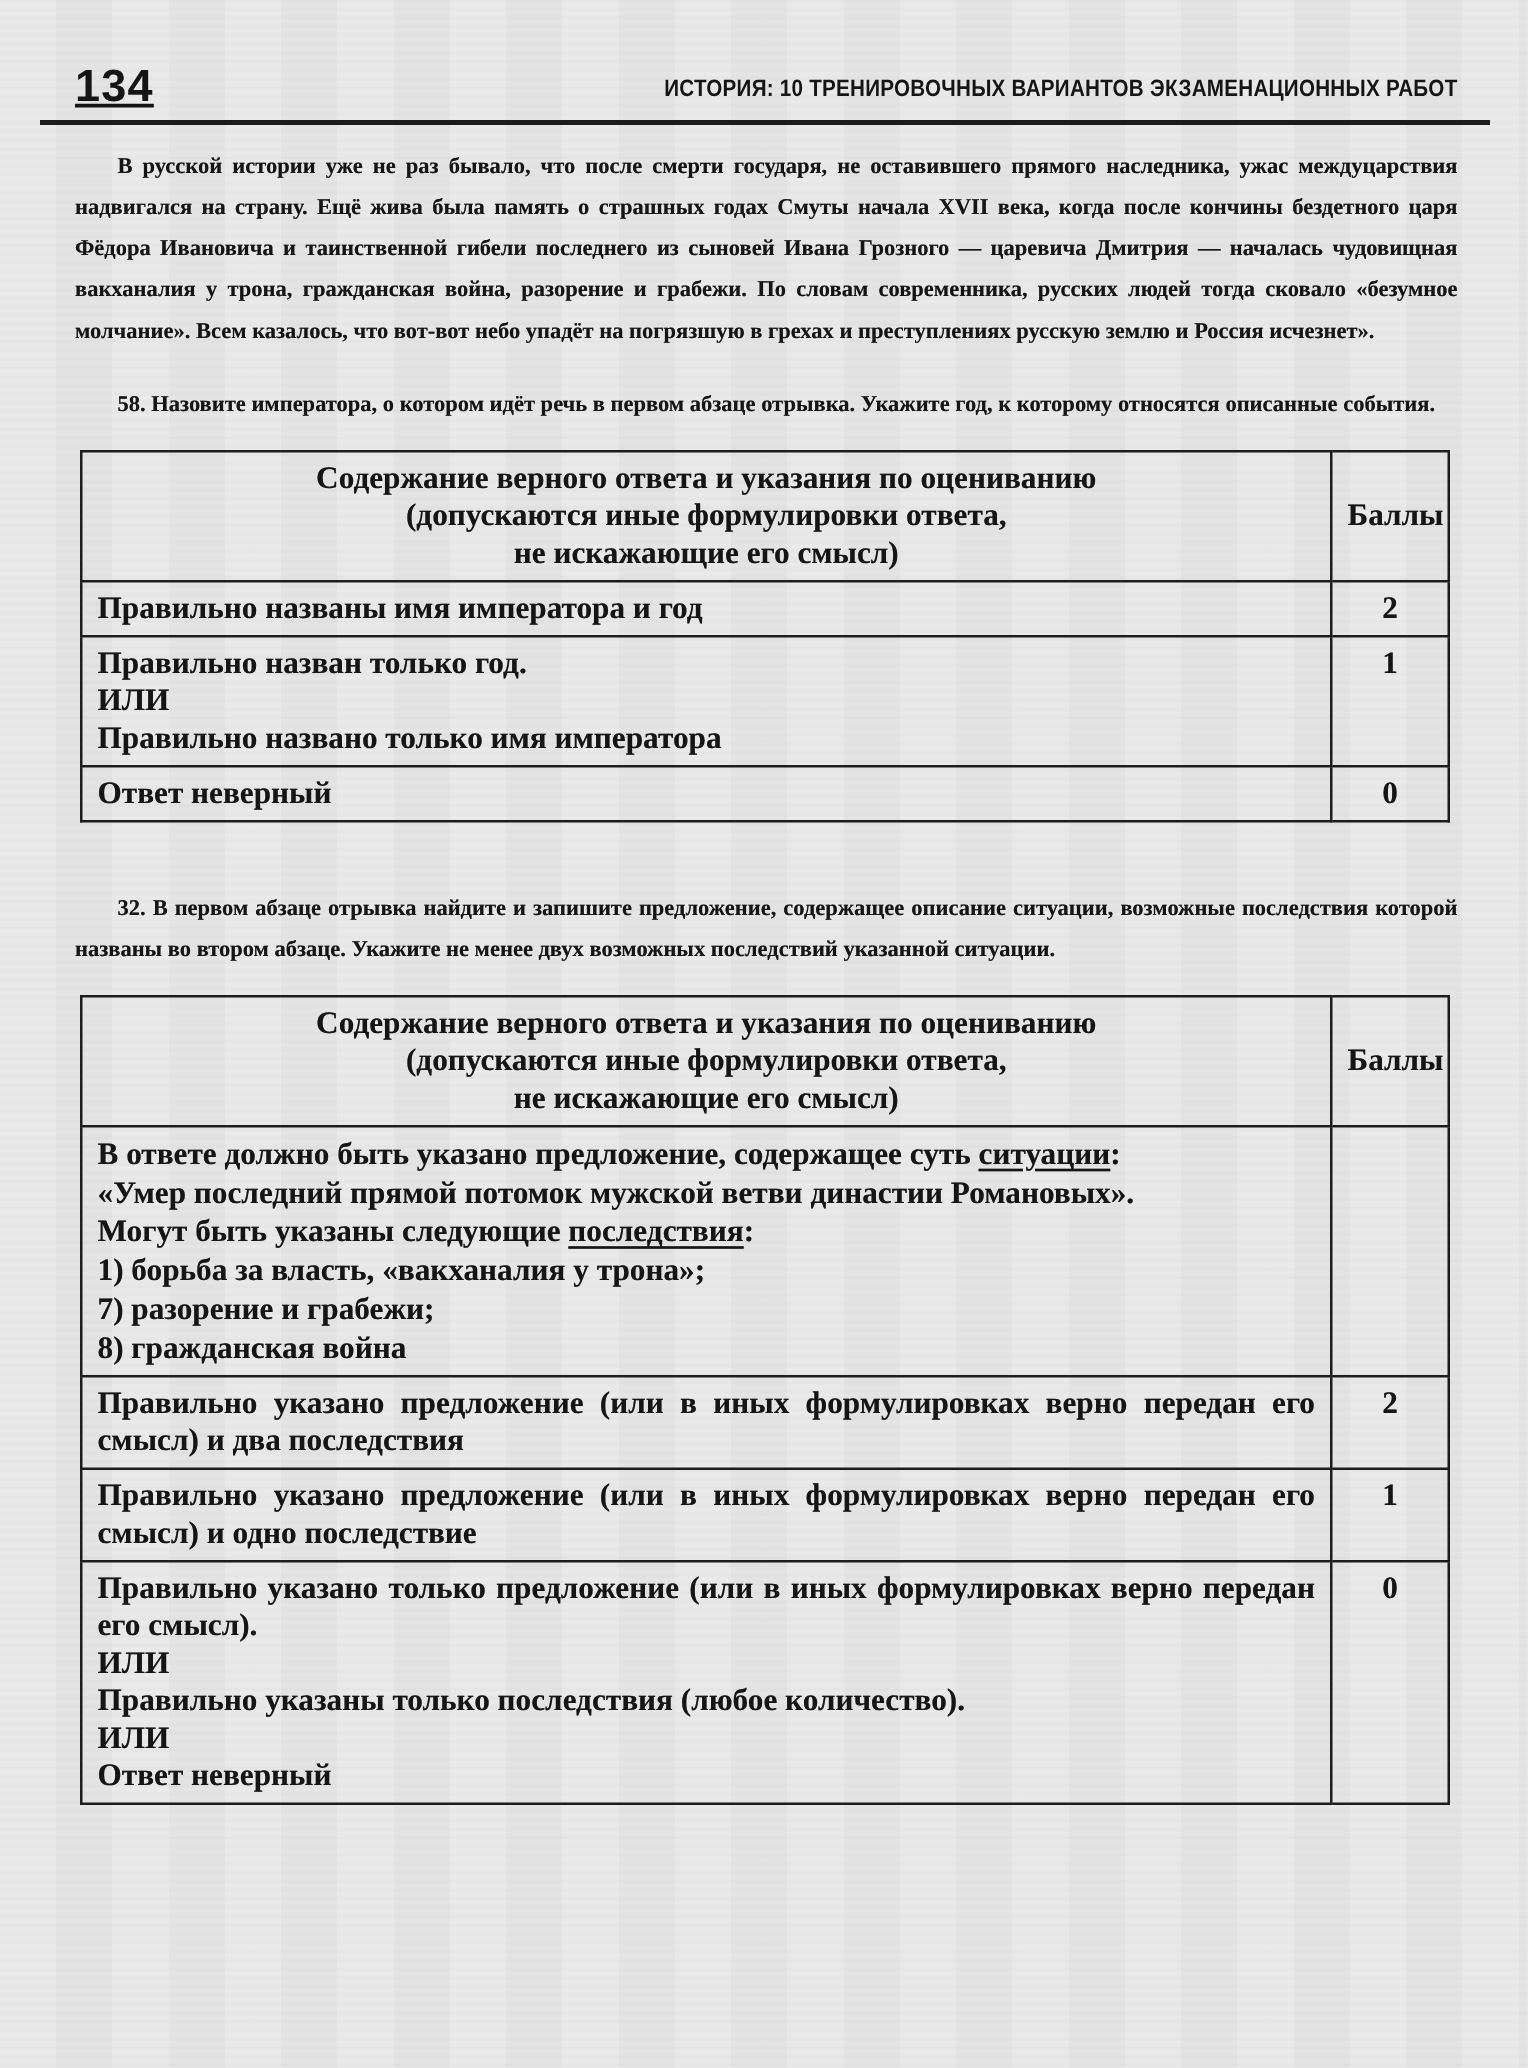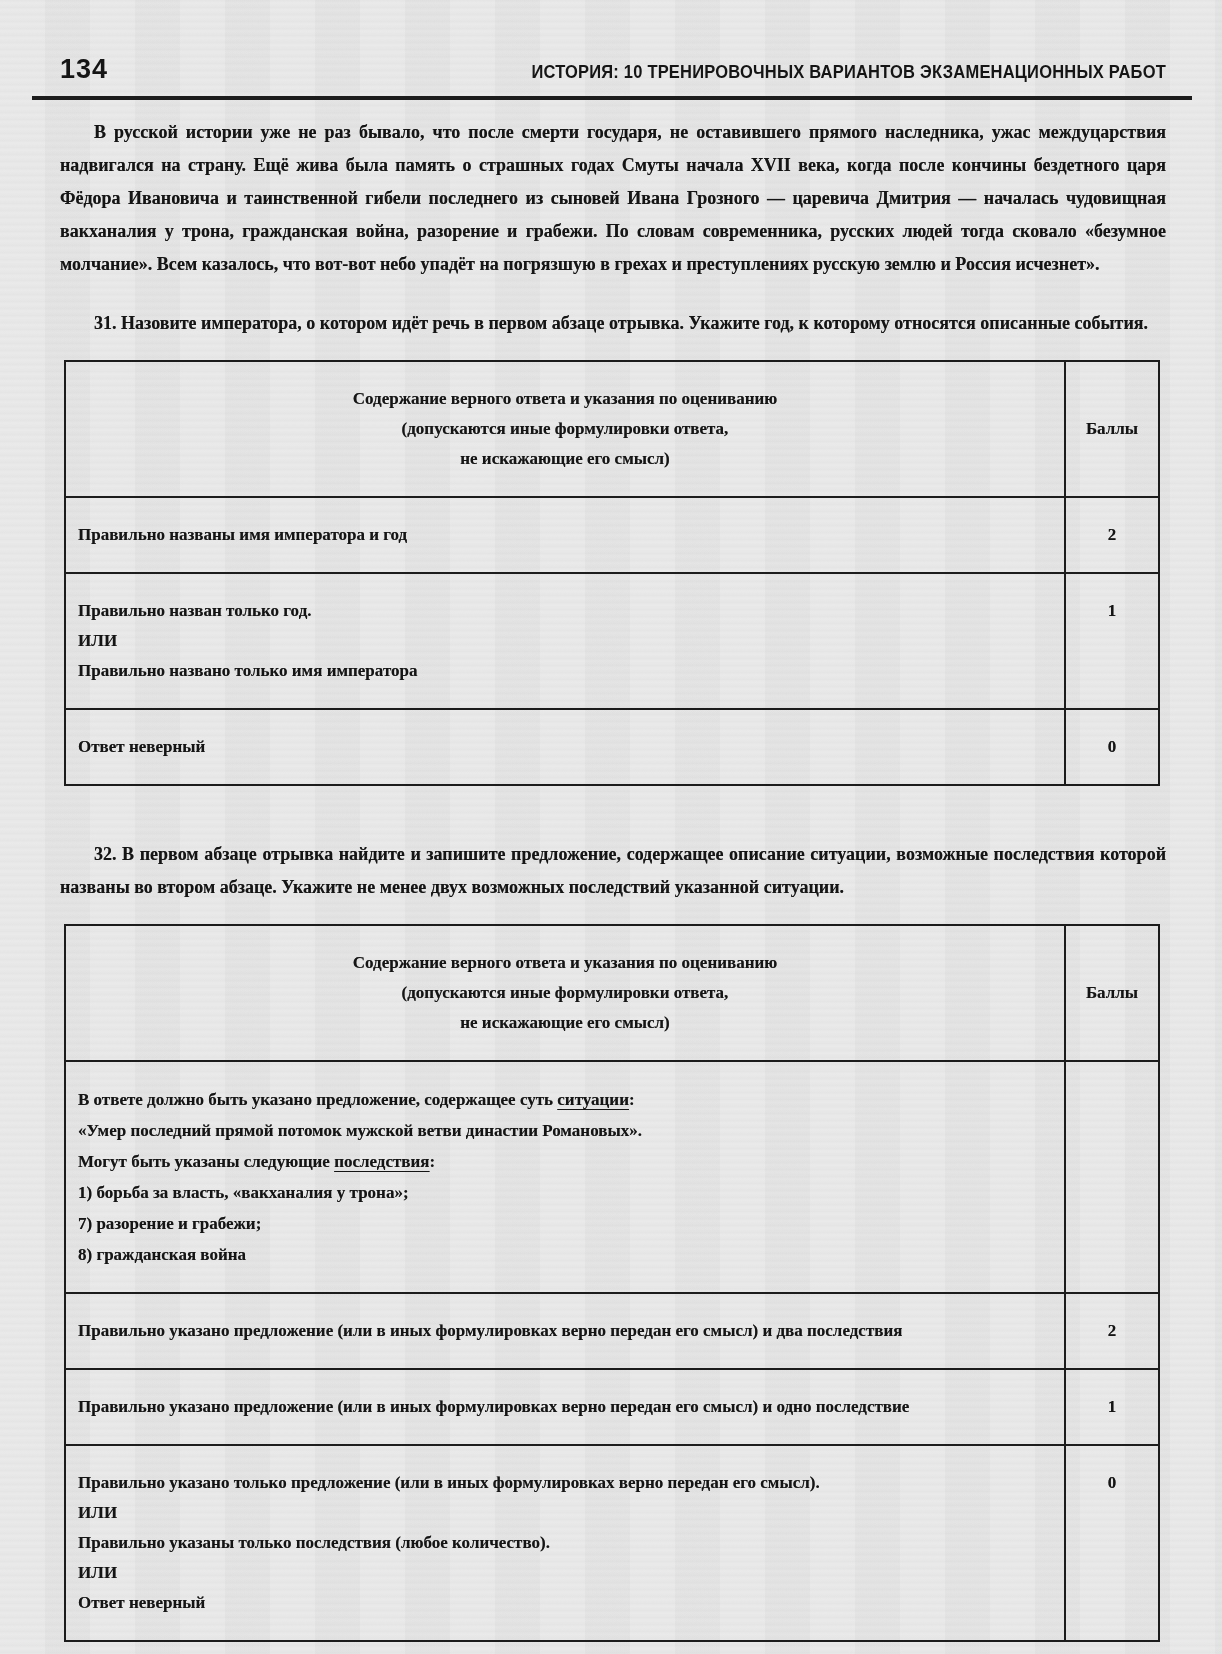--- a/index.html
+++ b/index.html
@@ -11,21 +11,21 @@
       repeating-linear-gradient(90deg, rgba(255,255,255,0.05) 0 45px, rgba(0,0,0,0.018) 45px 90px);
     font-family:"Liberation Serif", serif;
     color:#151515;
     overflow:hidden;
   }
   .page{padding:54px 56px 0 60px;}
   
   .pagehead{display:flex;justify-content:space-between;align-items:flex-end;}
   .pagenum{
     font-family:"Liberation Sans", sans-serif;
-    font-weight:bold;font-size:27px;line-height:30px;letter-spacing:1px;
+    font-weight:bold;font-size:36px;line-height:30px;letter-spacing:1px;text-decoration:underline;
   }
   .runtitle{
     font-family:"Liberation Sans", sans-serif;
     font-weight:bold;font-size:16.5px;line-height:22px;letter-spacing:0.2px;
     transform:scaleY(1.15);transform-origin:bottom right;
   }
   .headrule{border:none;border-top:4px solid #1c1c1c;margin:12px 0 0 -28px;width:1160px;}
   
   .bodytext{
     font-size:18px;line-height:33px;font-weight:bold;
@@ -36,22 +36,22 @@
   .question{margin-top:26px;text-indent:34px;}
   .q32{margin-top:52px;}
   
   table.score-table{
     border-collapse:collapse;
     width:1094px;margin:20px 0 0 4px;
     table-layout:fixed;
   }
   table.score-table, table.score-table td{border:2.5px solid #1c1c1c;}
   table.score-table td{
-    font-size:17px;line-height:30px;font-weight:bold;
-    padding:22px 12px;vertical-align:top;
+    font-size:25px;line-height:30px;font-weight:bold;
+    padding:6px 12px;vertical-align:top;
     text-shadow:0 0 0.5px rgba(20,20,20,0.5);
   }
   td.head-cell{text-align:center;white-space:pre-line;line-height:27px;padding:8px 6px;}
   td.score-col{text-align:center;padding:6px 2px;}
   td.answer-cell{white-space:pre-line;line-height:31px;padding:7px 12px;}
   td.crit-cell{white-space:pre-line;text-align:justify;}
   td.max-cell{text-align:right;font-style:italic;padding-right:16px;}
   td.max-score{font-style:italic;}
   .ans-line{line-height:31px;}
   .uline{text-decoration:underline;text-underline-offset:4px;}
@@ -62,21 +62,21 @@
 <div class="page">
 
   <div class="pagehead">
     <div class="pagenum">134</div>
     <div class="runtitle">ИСТОРИЯ: 10 ТРЕНИРОВОЧНЫХ ВАРИАНТОВ ЭКЗАМЕНАЦИОННЫХ РАБОТ</div>
   </div>
   <hr class="headrule">
 
   <p class="bodytext extract">В русской истории уже не раз бывало, что после смерти государя, не оставившего прямого наследника, ужас междуцарствия надвигался на страну. Ещё жива была память о страшных годах Смуты начала XVII века, когда после кончины бездетного царя Фёдора Ивановича и таинственной гибели последнего из сыновей Ивана Грозного — царевича Дмитрия — началась чудовищная вакханалия у трона, гражданская война, разорение и грабежи. По словам современника, русских людей тогда сковало «безумное молчание». Всем казалось, что вот-вот небо упадёт на погрязшую в грехах и преступлениях русскую землю и Россия исчезнет».</p>
 
-  <p class="bodytext question"><span>31.</span><span> Назовите императора, о котором идёт речь в первом абзаце отрывка. Укажите год, к которому относятся описанные события.</span></p>
+  <p class="bodytext question"><span>58.</span><span> Назовите императора, о котором идёт речь в первом абзаце отрывка. Укажите год, к которому относятся описанные события.</span></p>
 
   <table class="score-table">
     <colgroup>
         <col style="width:1000px">
         <col style="width:94px">
       </colgroup>
     <tbody>
         <tr>
       <td class="head-cell">Содержание верного ответа и указания по оцениванию
 (допускаются иные формулировки ответа,

